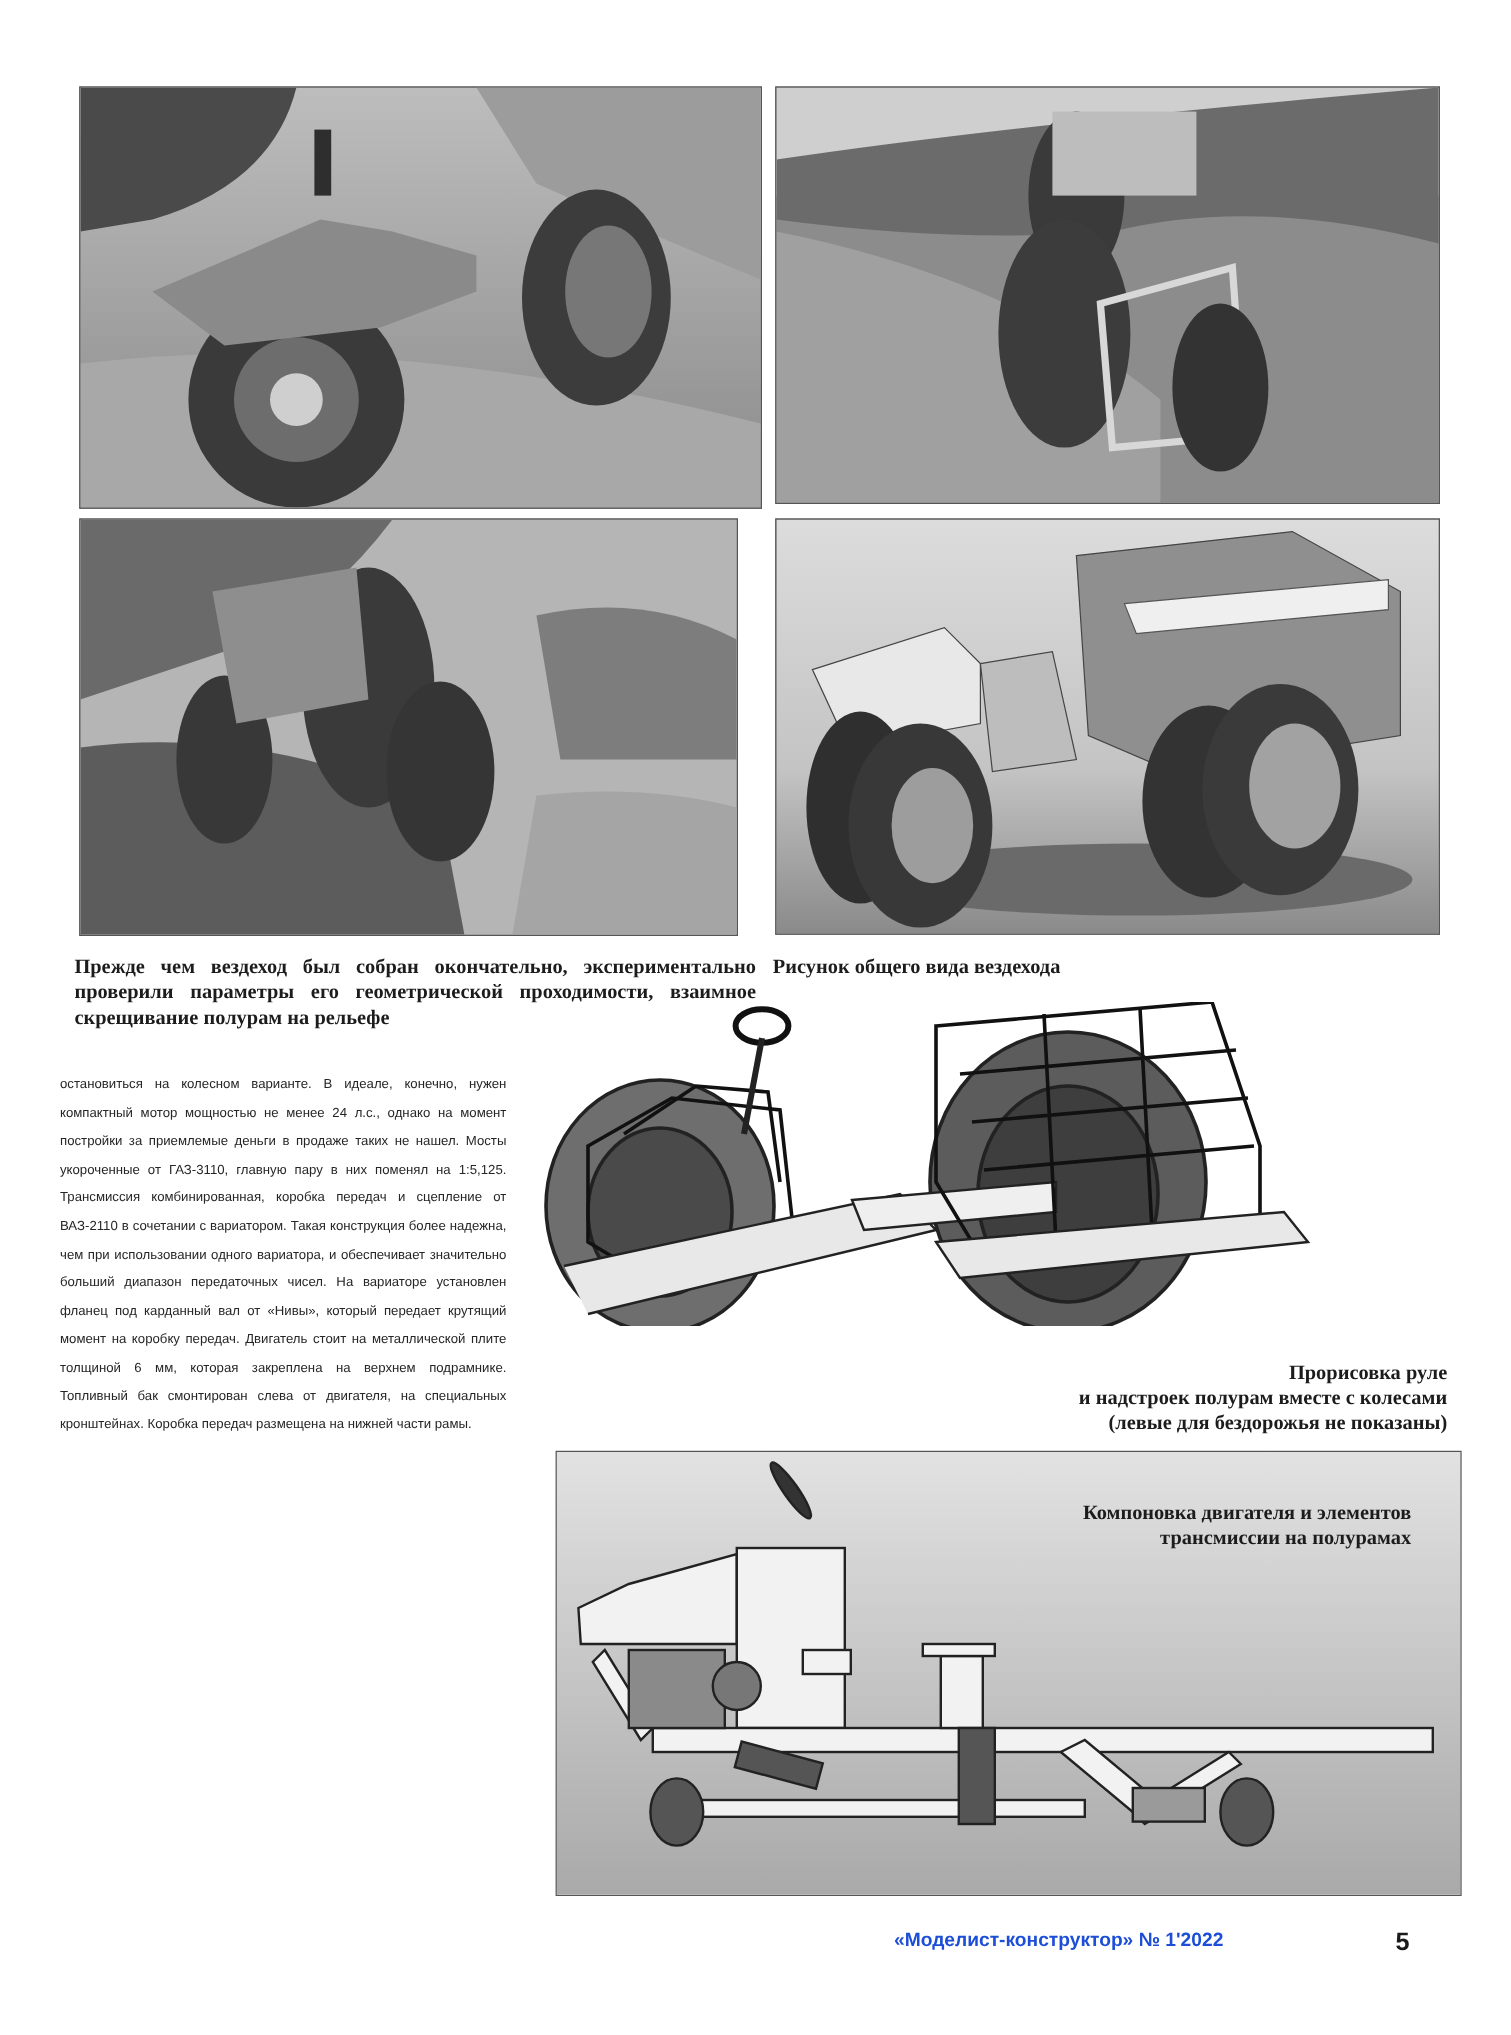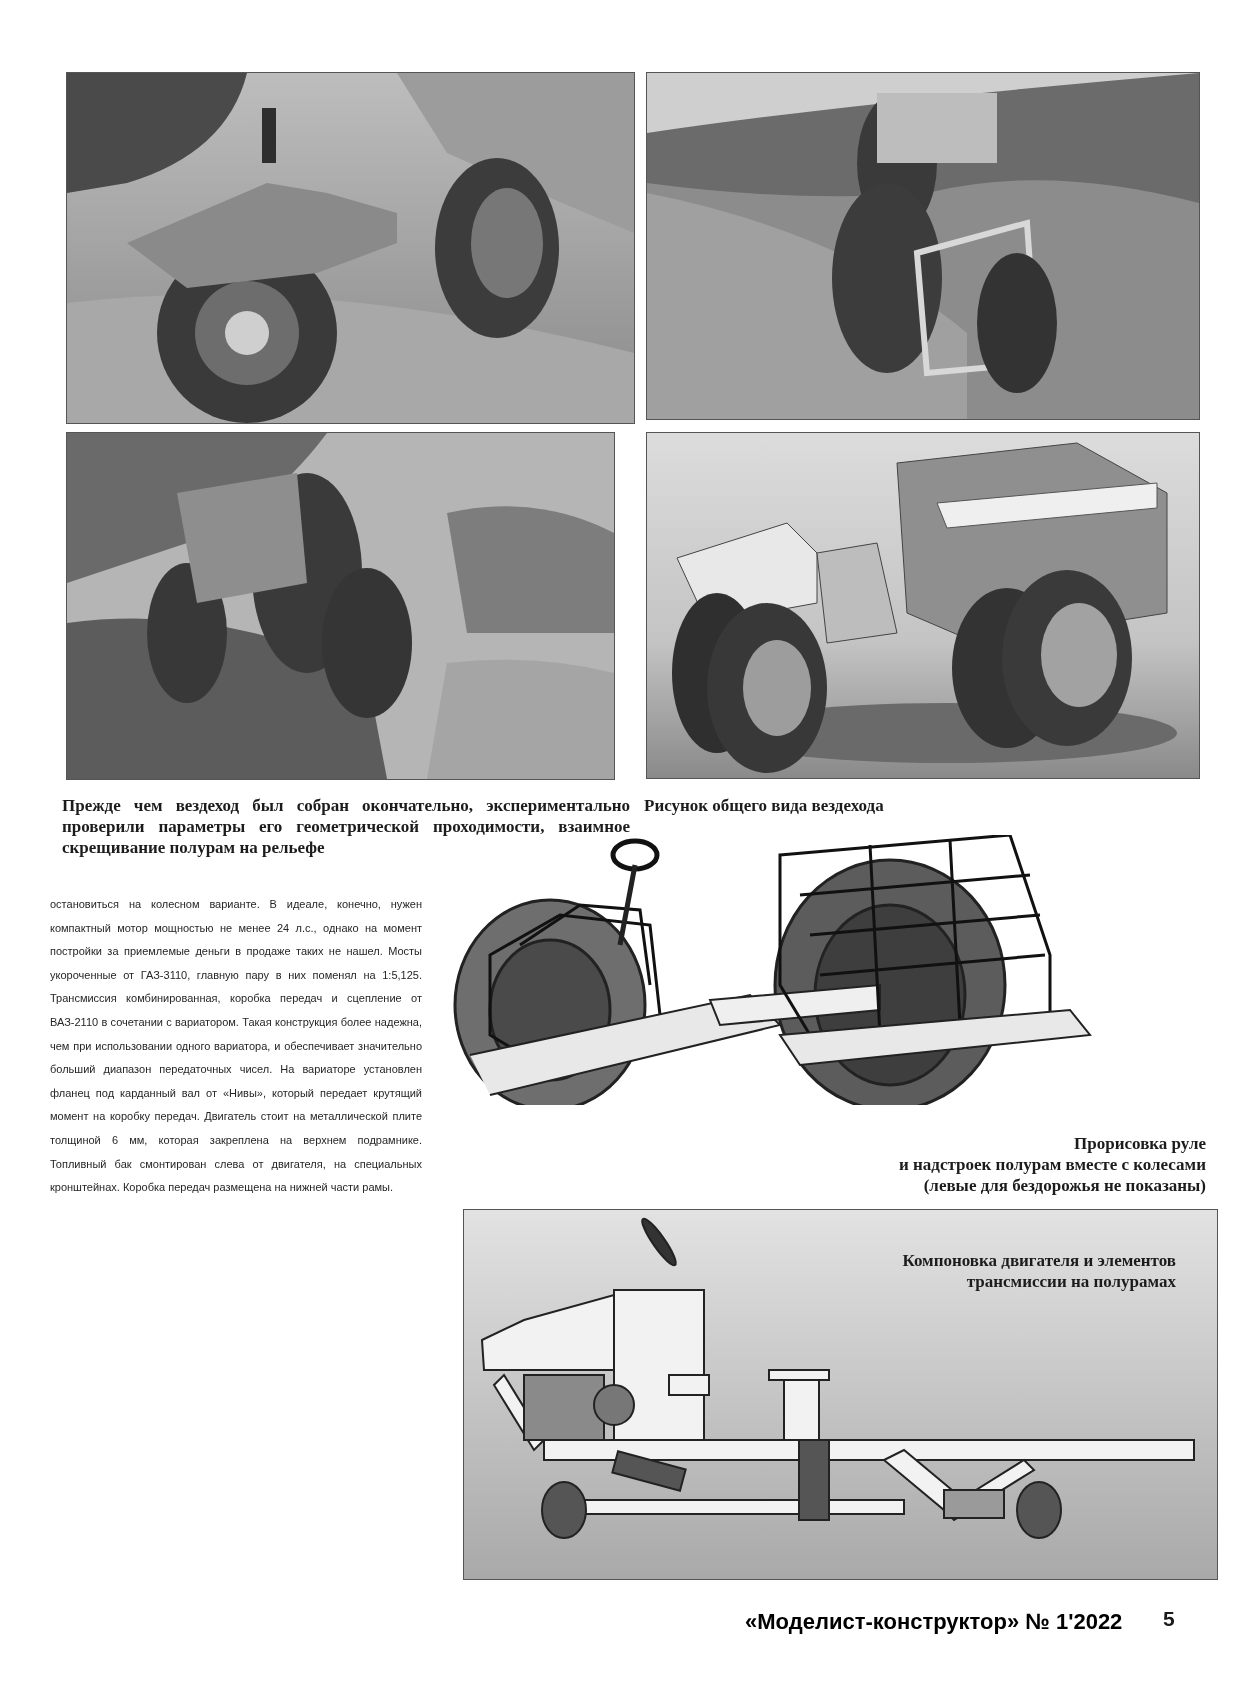--- a/index.html
+++ b/index.html
@@ -4,21 +4,21 @@
 <style>
   html, body { margin:0; padding:0; background:#ffffff; }
   body { width:1259px; height:1696px; position:relative; overflow:hidden; font-family:"Liberation Sans", sans-serif; color:#1a1a1a; }
   .photo { position:absolute; border:1px solid #555; overflow:hidden; background:#9a9a9a; }
   .photo svg { width:100%; height:100%; display:block; }
   .caption { position:absolute; font-family:"Liberation Serif", serif; font-weight:bold; font-size:17px; line-height:21px; color:#1c1c1c; }
   .body-text { position:absolute; left:50px; top:893px; width:372px; font-size:11px; line-height:23.6px; text-align:justify; color:#262626; }
   .body-text p { margin:0; }
   .body-text p.indent { text-indent:22px; }
   .drawing { position:absolute; }
-  .footer-mag { position:absolute; left:745px; top:1609px; font-weight:bold; font-size:22px; color:#000000; }
+  .footer-mag { position:absolute; left:745px; top:1609px; font-weight:bold; font-size:16px; color:#1d4ed8; }
   .footer-page { position:absolute; left:1163px; top:1607px; font-weight:bold; font-size:21px; color:#1a1a1a; }
   .cap-right { text-align:right; }
 </style>
 </head>
 <body>
 
 <div class="photo" style="left:66px; top:72px; width:567px; height:350px;">
   <svg viewBox="0 0 567 350" preserveAspectRatio="none">
     <defs>
       <linearGradient id="g1" x1="0" y1="0" x2="0" y2="1">

